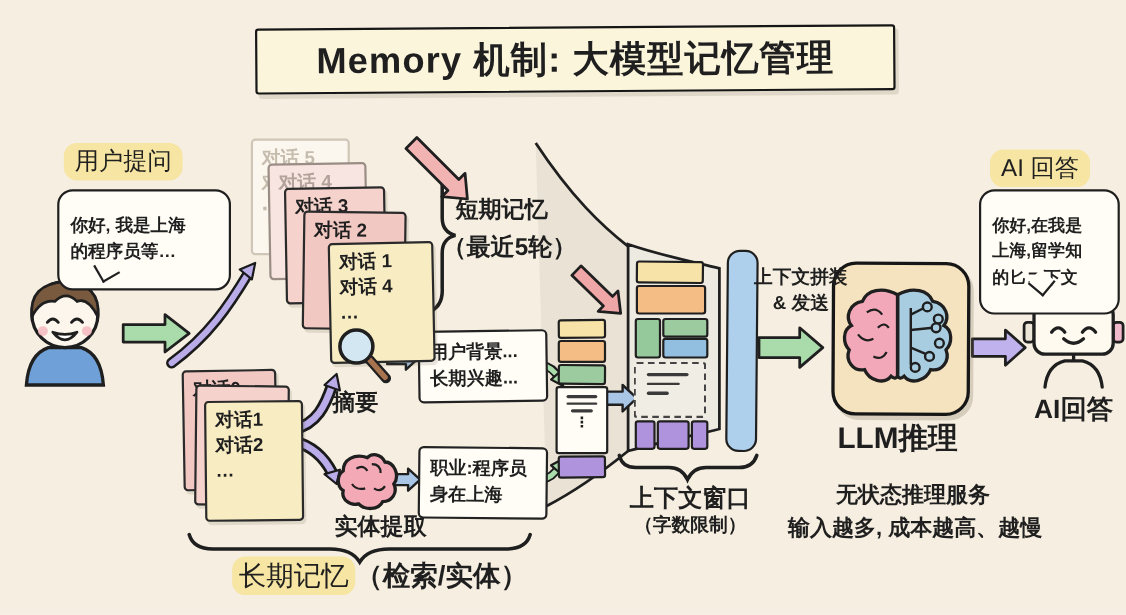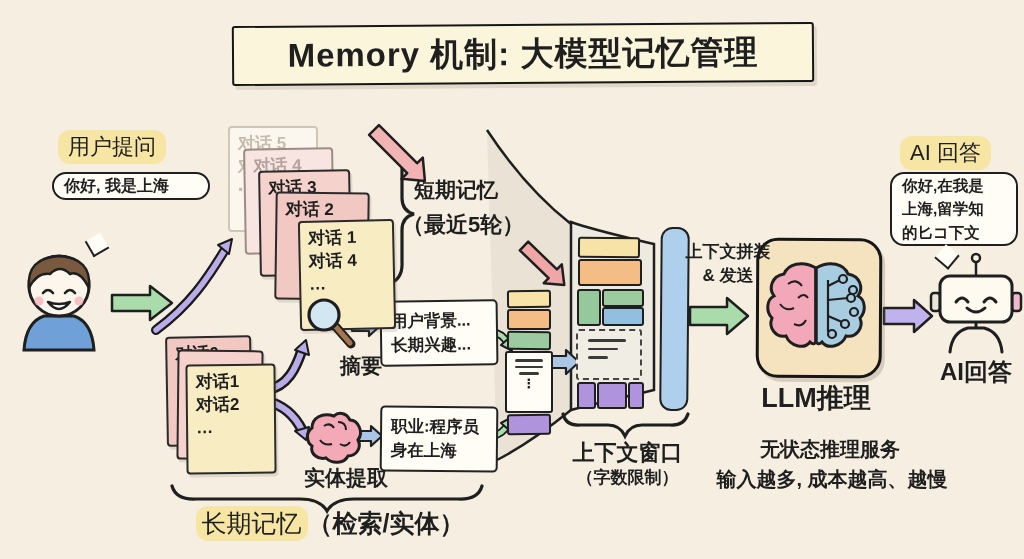--- a/index.html
+++ b/index.html
@@ -3,21 +3,21 @@
 <meta charset="utf-8">
 <style>
   html,body{margin:0;padding:0;}
   body{font-family:"Liberation Sans","DejaVu Sans",sans-serif;}
   .canvas{position:relative;width:1024px;height:559px;background:#f6efe1;overflow:hidden;color:#1f1f1f;}
   .abs{position:absolute;}
   .title-box{left:232px;top:24px;width:578px;height:56px;background:#fbf5db;border:2.5px solid #161616;
     border-radius:3px;text-align:center;line-height:56px;font-size:33px;font-weight:700;letter-spacing:1px;
     transform:rotate(-.4deg);box-shadow:3px 4px 0 rgba(120,110,90,.18);}
   .pill{display:inline-block;background:#f6e5a3;border-radius:12px;padding:2px 10px;font-weight:400;}
-  .bubble{background:#fffdf6;border:2.5px solid #1f1f1f;border-radius:14px;padding:0 10px;font-weight:700;z-index:4;}
+  .bubble{background:#fffdf6;border:2.5px solid #1f1f1f;border-radius:14px;padding:20px 10px;font-weight:700;z-index:4;}
   .tail{width:16px;height:16px;background:#fffdf6;border-right:2.5px solid #1f1f1f;border-bottom:2.5px solid #1f1f1f;z-index:5;}
   .card{border:2.5px solid #2a2a2a;border-radius:4px;padding:5px 8px;font-weight:700;font-size:17px;line-height:1.35;
     box-shadow:2px 3px 0 rgba(100,90,70,.15);z-index:2;}
   .ghost{background:#fcf7ee;border-color:#cfc6b8;color:#c6bcae;box-shadow:none;}
   .faded{background:#f8e5e1;border-color:#9a8d85;color:#b3a29b;box-shadow:none;}
   .pink1{background:#f5d2cb;}
   .pink2{background:#f2c8c2;}
   .yellowc{background:#f8ecc3;}
   .notebox{background:#fffdf6;border:2.5px solid #222;border-radius:5px;padding:7px 9px;font-weight:700;font-size:16.5px;line-height:1.45;z-index:2;}
   .bar{border:2px solid #1f1f1f;border-radius:3px;z-index:2;}
@@ -86,20 +86,21 @@
     <polygon points="884,308 914,308 914,300 932,316 914,332 914,324 884,324" fill="#c0b2ec" stroke="#1f1f1f" stroke-width="2.5" stroke-linejoin="round"></polygon>
   </svg>
 
   <div class="abs title-box">Memory 机制: 大模型记忆管理</div>
 
   <div class="abs lbl" style="left:58px;top:130px;font-size:22px;">
     <span class="pill">用户提问</span>
   </div>
   <div class="abs bubble" style="left:52px;top:172px;width:134px;font-size:16px;line-height:1.5;">
     <div>你好, 我是上海</div>
+    <div>的程序员等…</div>
   </div>
   <div class="abs tail" style="left:88px;top:236px;transform:rotate(60deg);"></div>
 
   <svg class="icon" style="left:14px;top:246px;" width="90" height="112" viewBox="0 0 90 112">
     <path d="M10,104 Q12,76 30,70 L60,70 Q78,76 80,104 Z" fill="#6fa0d8" stroke="#1f1f1f" stroke-width="3"></path>
     <circle cx="45" cy="40" r="30" fill="#fdf6ec" stroke="#1f1f1f" stroke-width="3"></circle>
     <path d="M15,42 Q12,12 45,10 Q78,12 75,42 Q66,24 56,28 Q46,18 36,28 Q23,26 15,42 Z" fill="#7a5a3e" stroke="#1f1f1f" stroke-width="2.5"></path>
     <path d="M29,47 q5,-6 10,0" fill="none" stroke="#1f1f1f" stroke-width="2.6" stroke-linecap="round"></path>
     <path d="M51,47 q5,-6 10,0" fill="none" stroke="#1f1f1f" stroke-width="2.6" stroke-linecap="round"></path>
     <circle cx="25" cy="55" r="4.5" fill="#f6b8c0" opacity=".85"></circle>
@@ -137,41 +138,41 @@
     <div>对话1</div>
     <div>对话2</div>
     <div>…</div>
   </div>
 
   <svg class="icon" style="left:303px;top:296px;" width="54" height="58" viewBox="0 0 54 58">
     <line x1="33" y1="31" x2="48" y2="48" stroke="#1f1f1f" stroke-width="9" stroke-linecap="round"></line>
     <line x1="33" y1="31" x2="47" y2="47" stroke="#a87450" stroke-width="5" stroke-linecap="round"></line>
     <circle cx="21" cy="19" r="15" fill="#d3e7f2" stroke="#1f1f1f" stroke-width="3.2"></circle>
   </svg>
-  <div class="abs lbl" style="left:302px;top:352px;width:80px;text-align:right;font-size:21px;">摘要</div>
+  <div class="abs lbl" style="left:302px;top:352px;width:80px;text-align:left;font-size:21px;">摘要</div>
 
   <svg class="icon" style="left:303px;top:408px;" width="62" height="58" viewBox="0 0 62 58">
     <path d="M31,8 C19,4 9,10 9,20 C3,24 3,34 9,38 C7,46 15,52 23,50 C29,56 41,56 45,48 C53,48 59,40 55,32 C61,24 55,12 47,12 C43,4 35,4 31,8 Z" fill="#f4aab6" stroke="#1f1f1f" stroke-width="3"></path>
     <path d="M21,18 q6,-4 10,2" fill="none" stroke="#1f1f1f" stroke-width="2"></path>
     <path d="M35,14 q8,0 8,8" fill="none" stroke="#1f1f1f" stroke-width="2"></path>
     <path d="M17,32 q4,6 12,4" fill="none" stroke="#1f1f1f" stroke-width="2"></path>
     <path d="M37,36 q6,4 10,-2" fill="none" stroke="#1f1f1f" stroke-width="2"></path>
   </svg>
   <div class="abs lbl" style="left:290px;top:464px;width:112px;text-align:center;font-size:21px;">实体提取</div>
 
   <div class="abs notebox" style="left:380px;top:300px;width:96px;transform:rotate(-.8deg);">
     <div>用户背景...</div>
     <div>长期兴趣...</div>
   </div>
   <div class="abs notebox" style="left:380px;top:406px;width:96px;transform:rotate(.6deg);">
     <div>职业:程序员</div>
     <div>身在上海</div>
   </div>
 
-  <div class="abs lbl" style="left:180px;top:506px;width:300px;text-align:center;font-size:25px;white-space:nowrap;">
+  <div class="abs lbl" style="left:180px;top:506px;width:300px;text-align:right;font-size:25px;white-space:nowrap;">
     <span class="pill" style="padding:1px 6px;">长期记忆</span><span>（检索/实体）</span>
   </div>
 
   <div class="abs bar" style="left:507px;top:290px;width:40px;height:14px;background:#f7e3a8;transform:rotate(-.6deg);"></div>
   <div class="abs bar" style="left:507px;top:309px;width:40px;height:17px;background:#f5bd86;"></div>
   <div class="abs bar" style="left:507px;top:331px;width:40px;height:15px;background:#9bcb9e;transform:rotate(.5deg);"></div>
   <div class="abs bar" style="left:505px;top:351px;width:44px;height:58px;background:#fffdf6;">
     <div class="dashline" style="width:28px;margin:6px auto 0;"></div>
     <div class="dashline" style="width:28px;margin:4px auto 0;"></div>
     <div class="dashline" style="width:20px;margin:4px auto 0;"></div>

